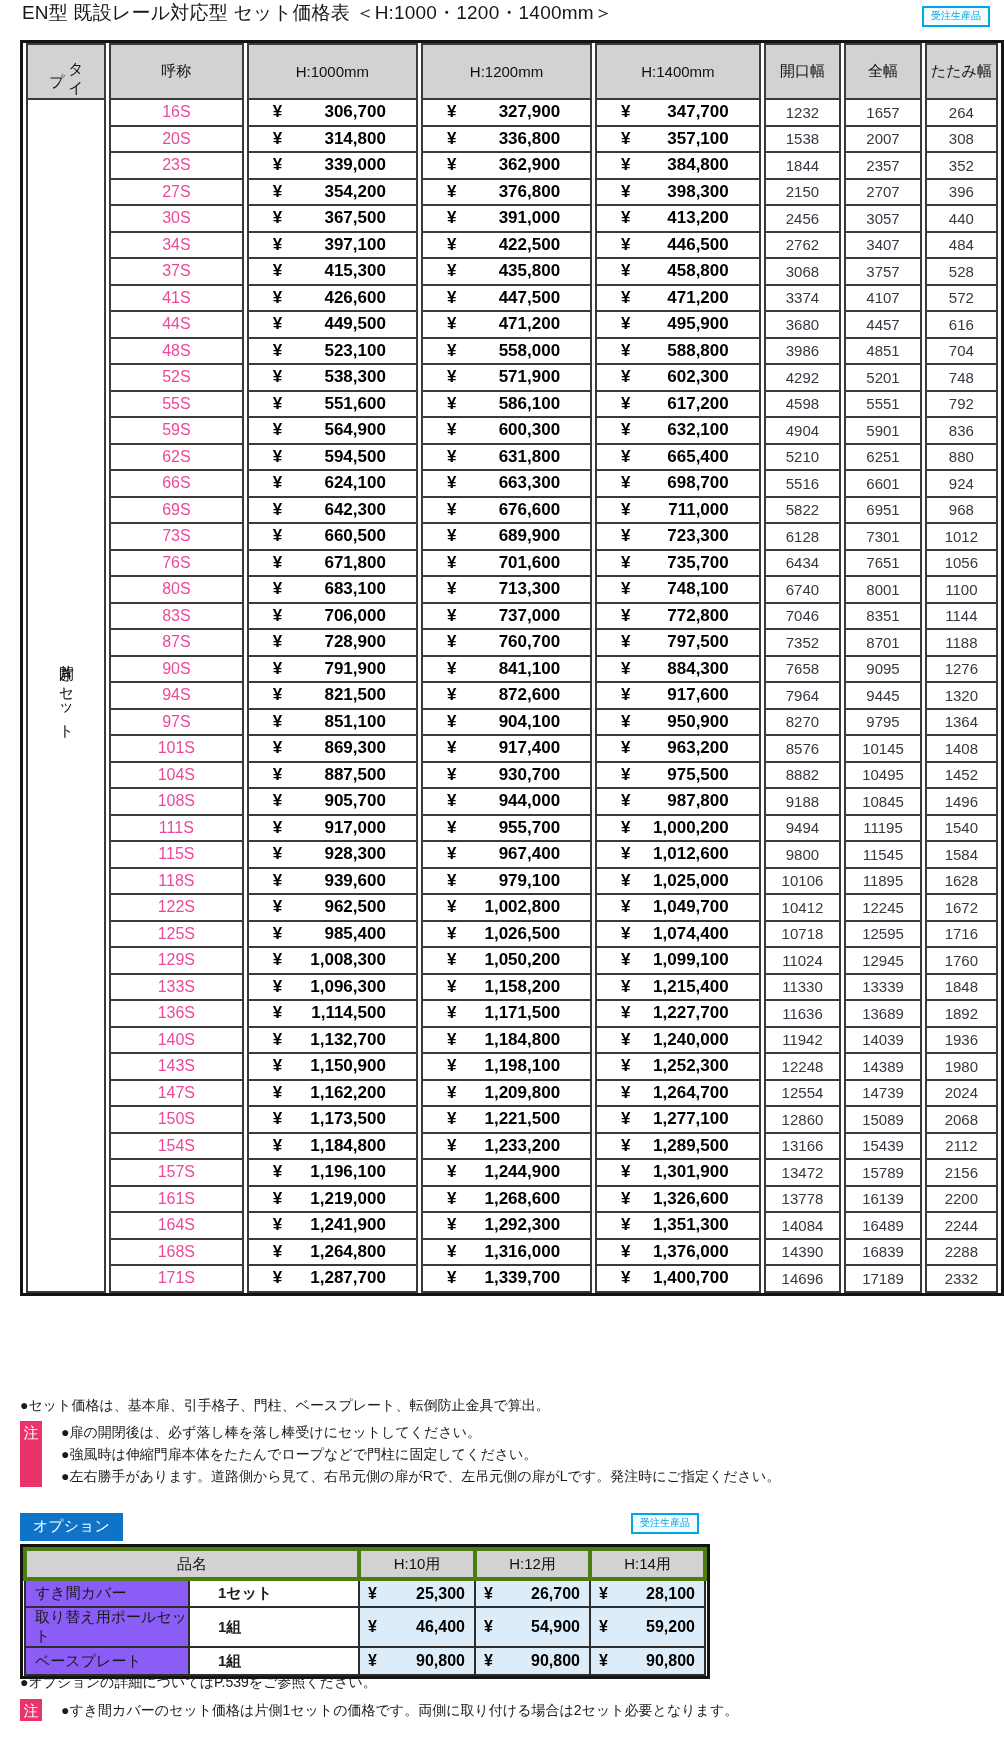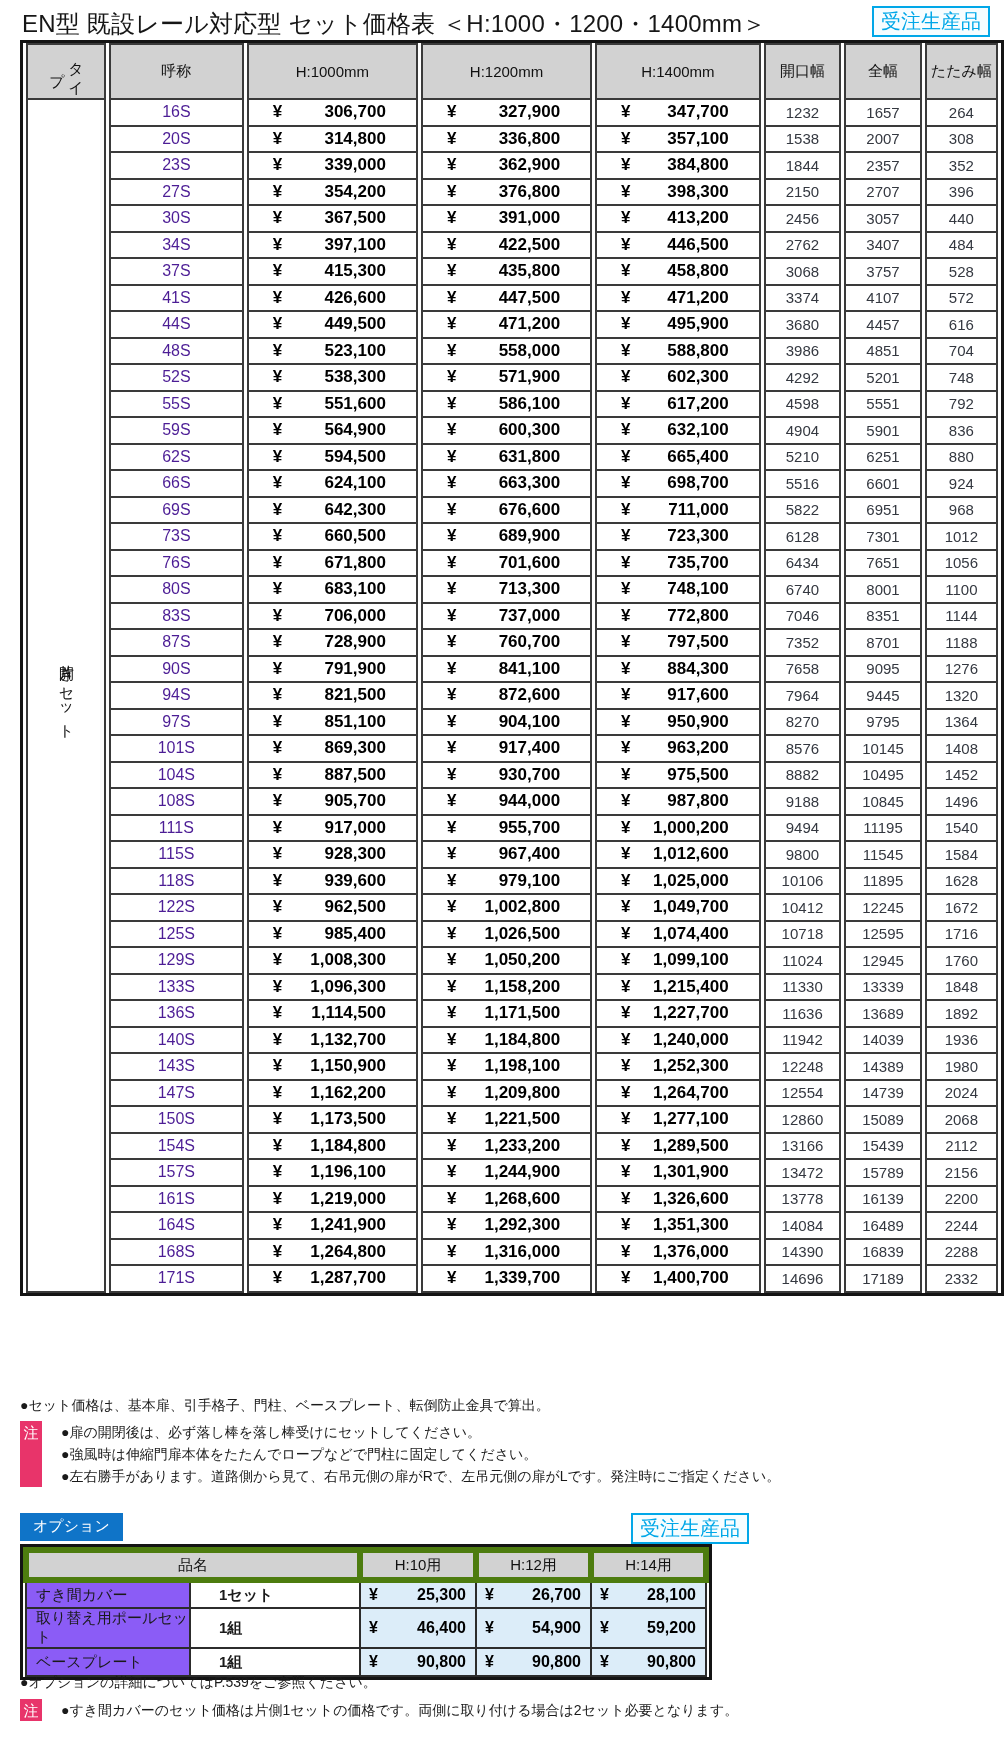--- a/index.html
+++ b/index.html
@@ -3,26 +3,26 @@
 <meta charset="utf-8">
 <style>
   * { margin:0; padding:0; box-sizing:border-box; }
   html,body { background:#ffffff; }
   body {
     width:1004px; height:1752px; position:relative;
     font-family:"Liberation Sans","DejaVu Sans",sans-serif;
     color:#1a1a1a;
   }
   .page-title {
-    position:absolute; left:22px; top:8px;
-    font-size:24px; color:#161616; letter-spacing:0.2px; white-space:nowrap;
+    position:absolute; left:22px; top:0;
+    font-size:19px; color:#161616; letter-spacing:0.2px; white-space:nowrap;
   }
   .mto-badge {
     display:inline-block; border:2px solid #00a7e8; color:#00a7e8;
-    background:#f6fdff; font-size:20px; line-height:1; padding:3px 7px 4px 7px;
+    background:#f6fdff; font-size:10px; line-height:1; padding:3px 7px 4px 7px;
     white-space:nowrap;
   }
   #badge-top { position:absolute; top:6px; right:14px; }
 
   
   .main-wrap {
     position:absolute; left:20px; top:40px;
     border:3px solid #141414; background:#fff;
   }
   table.main { border-collapse:separate; border-spacing:3px 0; }
@@ -40,21 +40,21 @@
   th.c-fold   { width:76px; }
   .v-text {
     writing-mode:vertical-rl; text-orientation:mixed;
     display:inline-block; letter-spacing:2px;
   }
   table.main td {
     height:26.5px; border-left:2px solid #3a3a3a; border-right:2px solid #3a3a3a;
     border-bottom:2px solid #3a3a3a; background:#fff; vertical-align:middle;
   }
   td.type-cell { text-align:center; font-size:15px; color:#111; background:#fff; }
-  td.model  { text-align:center; font-size:16px; color:#4c1d95; }
+  td.model  { text-align:center; font-size:16px; color:#ec4899; }
   td.price  { background:#dcedf9; position:relative; text-align:right;
               padding-right:30px; font-size:17px; font-weight:bold; color:#000; }
   td.price .yen { position:absolute; left:24px; top:50%; transform:translateY(-50%);
                   font-weight:bold; }
   td.dim    { text-align:center; font-size:15px; color:#343840; }
 
   
   .note-line { position:absolute; left:20px; font-size:14px; color:#1a1a1a; white-space:nowrap; }
   .caution { position:absolute; left:20px; display:flex; align-items:stretch; }
   .caution-badge {
@@ -65,21 +65,21 @@
 
   
   .opt-badge {
     position:absolute; left:20px; top:1513px;
     background:#0f74c8; color:#fff; font-size:15px; padding:4px 13px 5px 13px;
   }
   #badge-opt { position:absolute; top:1513px; left:631px; }
   .opt-wrap { position:absolute; left:20px; top:1544px; border:3px solid #141414; }
   table.opt { border-collapse:collapse; }
   table.opt th {
-    background:#d2d2d2; border:6px solid #4d7c0f; height:30px;
+    background:#d2d2d2; border:4px solid #4d7c0f; height:30px;
     font-size:15px; font-weight:normal; color:#111; text-align:center;
   }
   table.opt td { border:2px solid #2c2c2c; height:28px; vertical-align:middle; }
   td.o-name { width:164px; font-size:15px; padding-left:9px; background:#8b5cf6; }
   td.o-unit { width:170px; font-size:15px; padding-left:28px; background:#fff;font-weight:bold; }
   td.o-price { width:115px; background:#dcedf9; position:relative; text-align:right;
                padding-right:9px; font-size:16px; font-weight:bold; color:#000; }
   td.o-price .yen { position:absolute; left:8px; top:50%; transform:translateY(-50%); font-weight:bold; }
 </style>
 </head>

